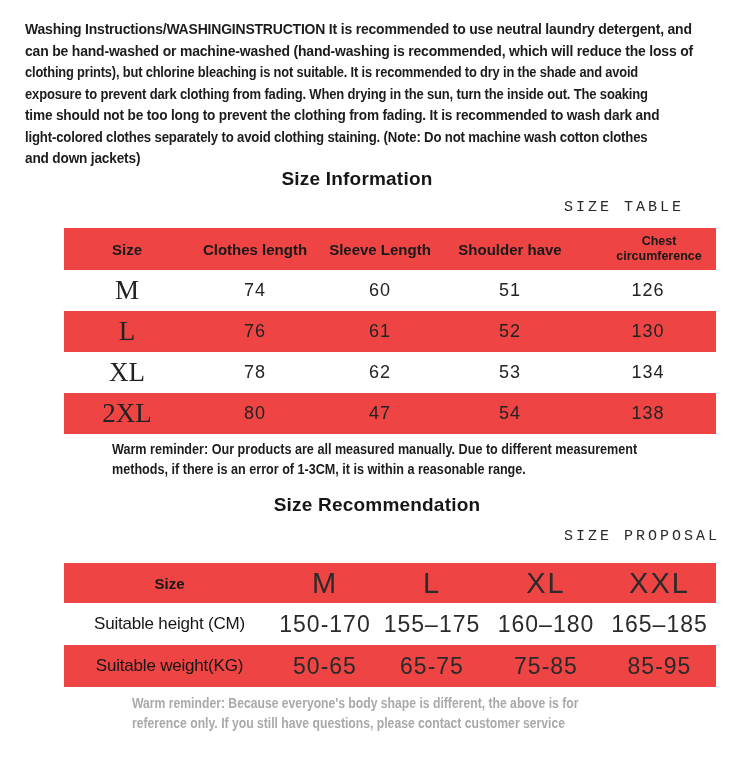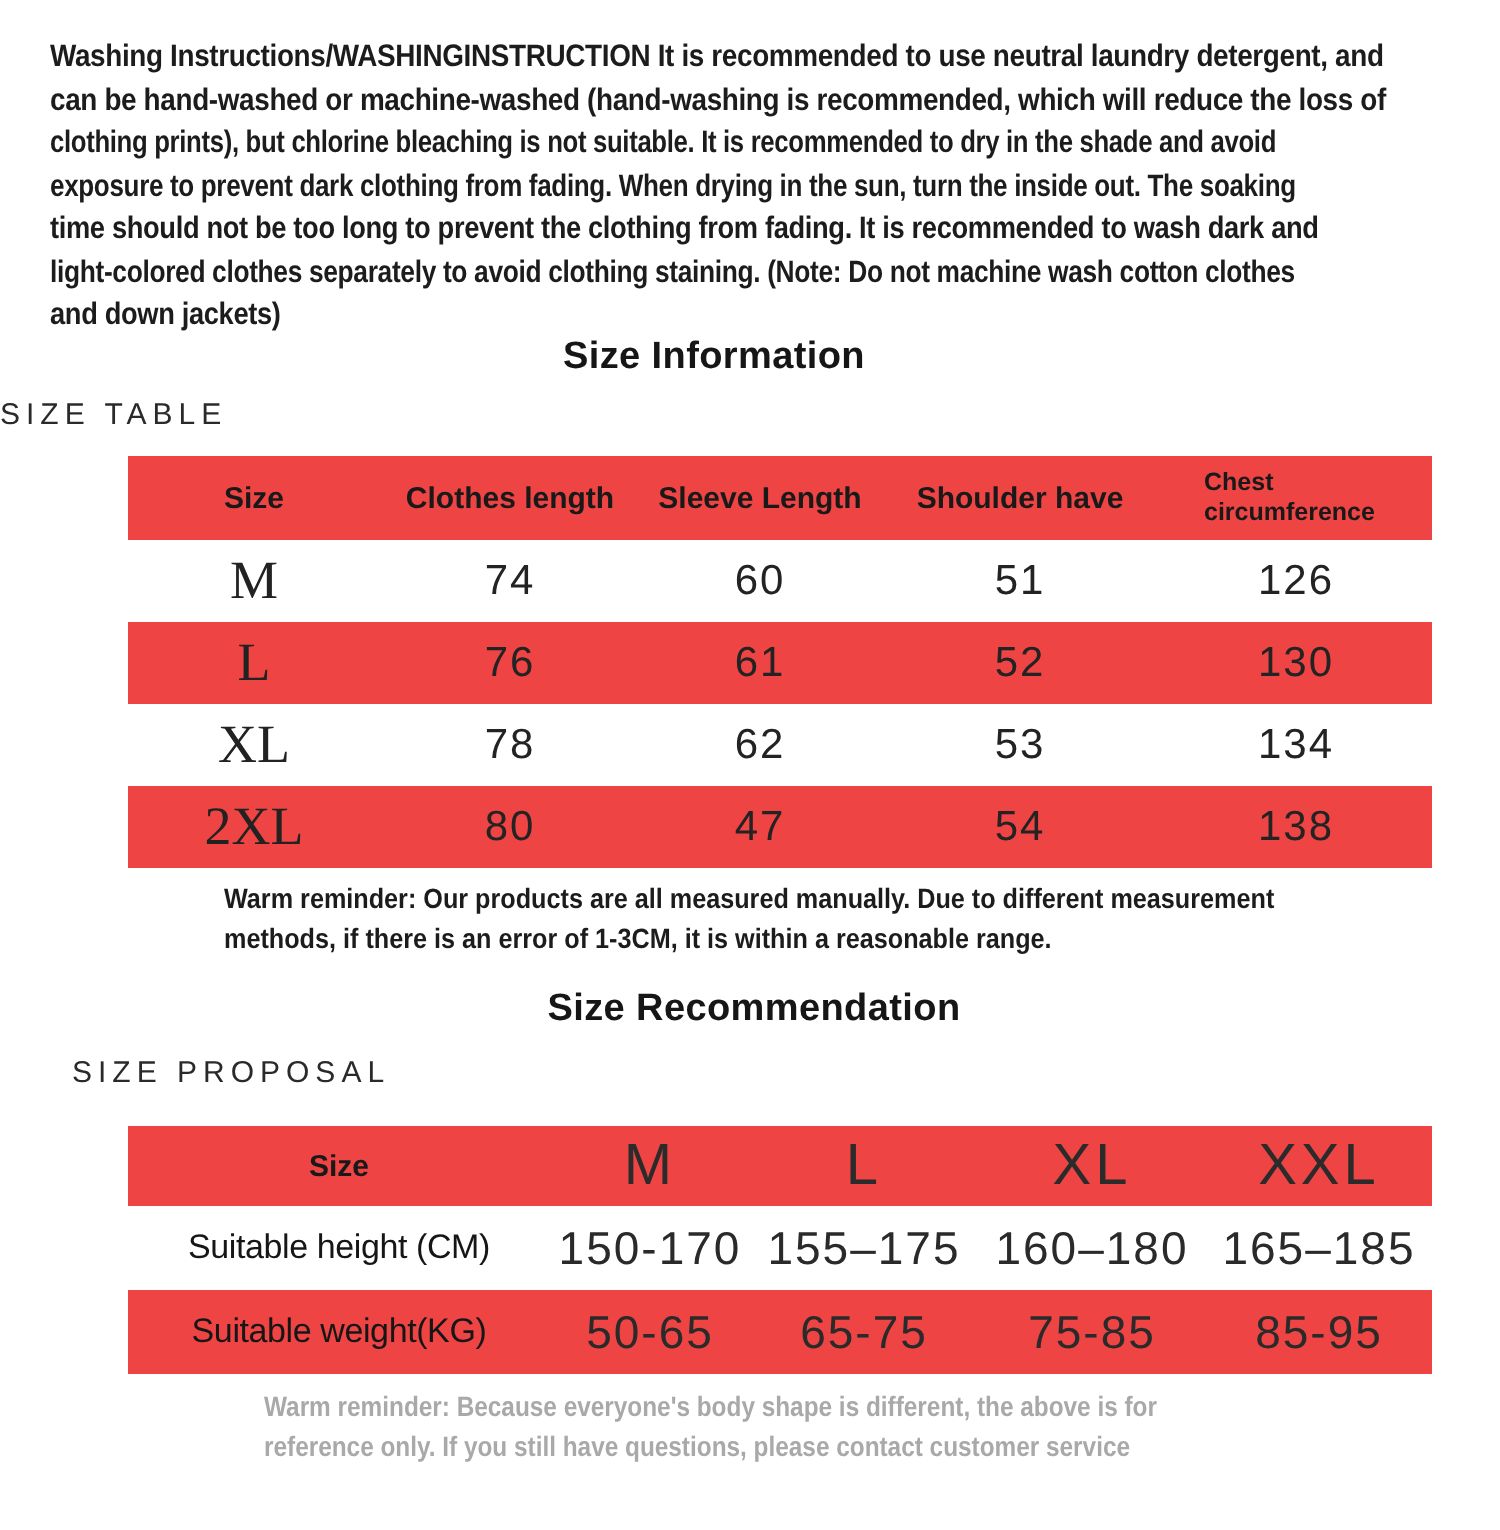--- a/index.html
+++ b/index.html
@@ -13,39 +13,39 @@
   .wl:nth-child(1){transform:scaleX(.90);}
   .wl:nth-child(2){transform:scaleX(.90);}
   .wl:nth-child(3){transform:scaleX(.83);}
   .wl:nth-child(4){transform:scaleX(.84);}
   .wl:nth-child(5){transform:scaleX(.88);}
   .wl:nth-child(6){transform:scaleX(.85);}
   .wl:nth-child(7){transform:scaleX(.88);}
 
   .sec-title{position:absolute;left:0;width:714px;text-align:center;
              font-size:19px;font-weight:bold;letter-spacing:0.2px;color:#161616;}
-  .sec-sub{position:absolute;left:0;width:684px;text-align:left;
-           font-size:15px;letter-spacing:3px;color:#2a2a2a;}
+  .sec-sub{position:absolute;left:0;width:684px;text-align:right;
+           font-size:15px;letter-spacing:3px;color:#2a2a2a;font-family:Liberation Mono, monospace;}
   #size-info-title{top:168px;}
   #size-table-sub{top:199px;}
   #size-rec-title{top:494px;padding-left:20px;}
   #size-proposal-sub{top:528px;padding-left:36px;}
 
   
   .table1{position:absolute;left:64px;top:228px;width:652px;}
   .t1row{display:grid;grid-template-columns:126px 130px 120px 140px 136px;
          height:41px;align-items:center;}
   .t1row.head{height:42px;}
   .gray{background:#ef4444;}
   .t1cell{text-align:center;}
   .th{font-size:15px;font-weight:bold;color:#191919;}
-  .th-chest{text-align:left;padding-left:22px;font-size:12.5px;line-height:15px;
+  .th-chest{text-align:center;padding-left:22px;font-size:12.5px;line-height:15px;
             font-weight:bold;color:#191919;}
   .cell-size{font-family:"Liberation Serif","DejaVu Serif",serif;font-size:27px;color:#222;}
-  .cell-num{font-size:21px;letter-spacing:1px;color:#232323;}
+  .cell-num{font-size:18px;letter-spacing:1px;color:#232323;}
 
   
   .reminder1{position:absolute;left:112px;top:439px;}
   .r1l{font-size:14px;line-height:20px;font-weight:bold;color:#1c1c1c;
        white-space:nowrap;transform:scaleX(.90);transform-origin:0 0;}
 
   
   .table2{position:absolute;left:64px;top:563px;width:652px;}
   .t2row{display:grid;grid-template-columns:211px 100px 114px 114px 113px;
          height:42px;align-items:center;}

